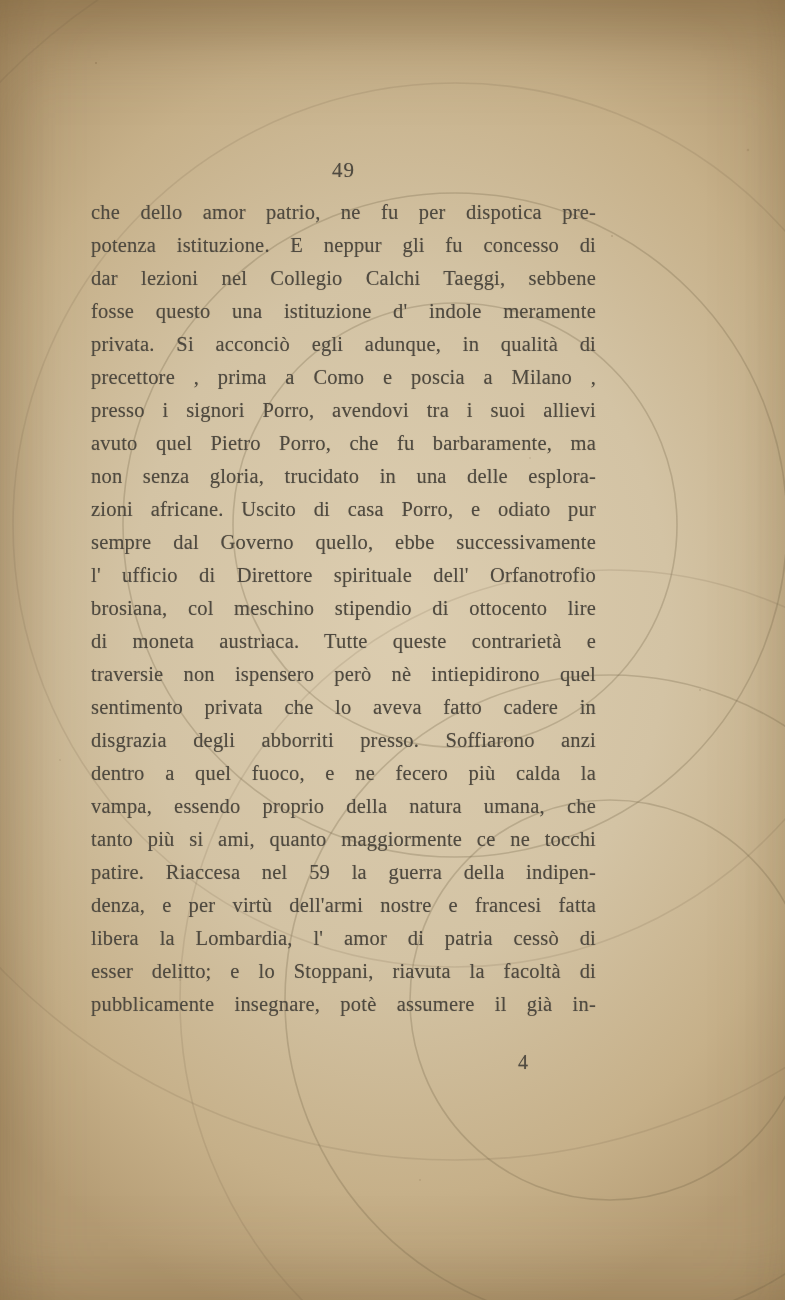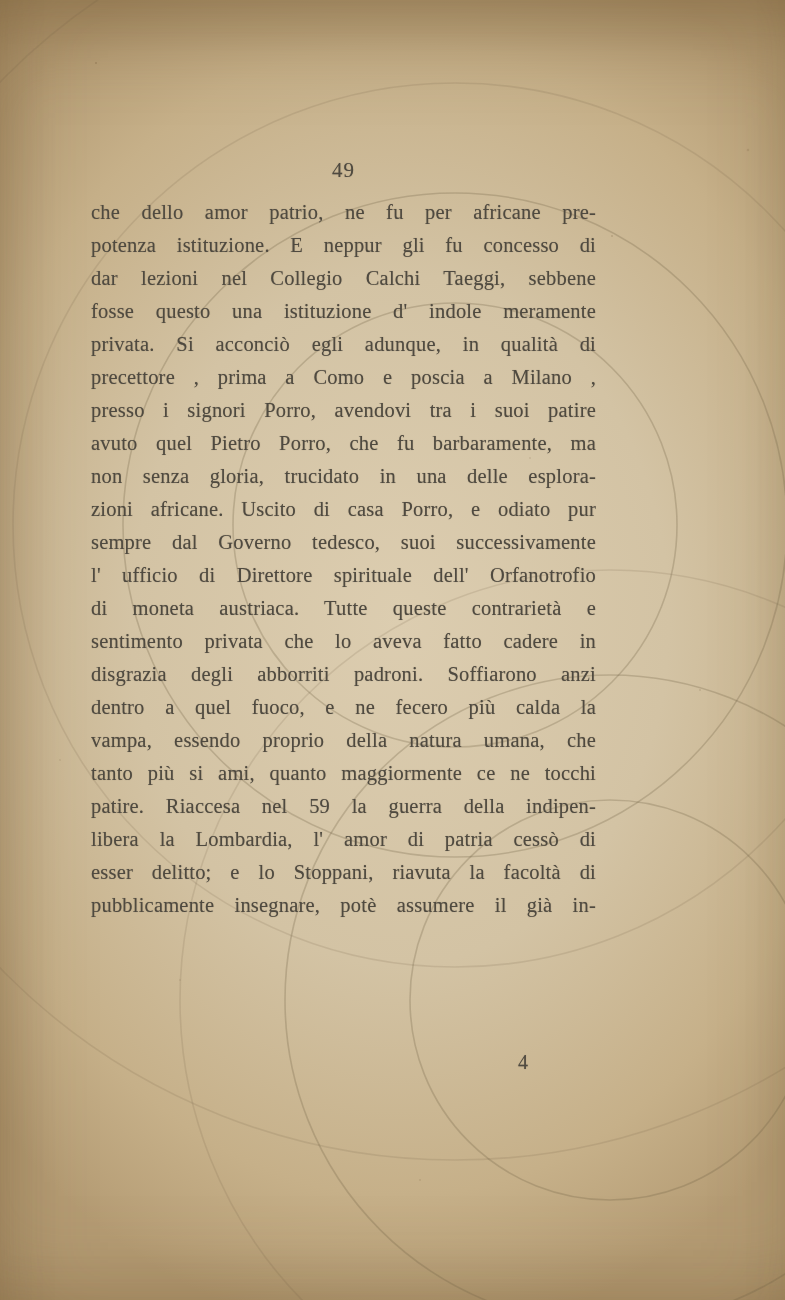--- a/index.html
+++ b/index.html
@@ -89,38 +89,41 @@
     <circle class="faint" cx="455" cy="525" r="635"></circle>
 
     <circle cx="610" cy="1000" r="200"></circle>
     <circle cx="610" cy="1000" r="325"></circle>
     <circle class="faint" cx="610" cy="1000" r="430"></circle>
   </svg>
 
   <div class="pagenum">49</div>
 
   <div class="text-block">
-      <div class="line">che dello amor patrio, ne fu per africane pre-</div>
+      <div class="line">che dello amor patrio, ne fu per dispotica pre-</div>
       <div class="line">potenza istituzione. E neppur gli fu concesso di</div>
       <div class="line">dar lezioni nel Collegio Calchi Taeggi, sebbene</div>
       <div class="line">fosse questo una istituzione d' indole meramente</div>
       <div class="line">privata. Si acconciò egli adunque, in qualità di</div>
       <div class="line">precettore , prima a Como e poscia a Milano ,</div>
-      <div class="line">presso i signori Porro, avendovi tra i suoi patire</div>
+      <div class="line">presso i signori Porro, avendovi tra i suoi allievi</div>
       <div class="line">avuto quel Pietro Porro, che fu barbaramente, ma</div>
       <div class="line">non senza gloria, trucidato in una delle esplora-</div>
       <div class="line">zioni africane. Uscito di casa Porro, e odiato pur</div>
-      <div class="line">sempre dal Governo tedesco, suoi successivamente</div>
+      <div class="line">sempre dal Governo quello, ebbe successivamente</div>
       <div class="line">l' ufficio di Direttore spirituale dell' Orfanotrofio</div>
+      <div class="line">brosiana, col meschino stipendio di ottocento lire</div>
       <div class="line">di moneta austriaca. Tutte queste contrarietà e</div>
+      <div class="line">traversie non ispensero però nè intiepidirono quel</div>
       <div class="line">sentimento privata che lo aveva fatto cadere in</div>
-      <div class="line">disgrazia degli abborriti padroni. Soffiarono anzi</div>
+      <div class="line">disgrazia degli abborriti presso. Soffiarono anzi</div>
       <div class="line">dentro a quel fuoco, e ne fecero più calda la</div>
       <div class="line">vampa, essendo proprio della natura umana, che</div>
       <div class="line">tanto più si ami, quanto maggiormente ce ne tocchi</div>
       <div class="line">patire. Riaccesa nel 59 la guerra della indipen-</div>
+      <div class="line">denza, e per virtù dell'armi nostre e francesi fatta</div>
       <div class="line">libera la Lombardia, l' amor di patria cessò di</div>
       <div class="line">esser delitto; e lo Stoppani, riavuta la facoltà di</div>
       <div class="line">pubblicamente insegnare, potè assumere il già in-</div>
     </div>
 
   <div class="signature">4</div>
 </div>
 
 </body></html>

